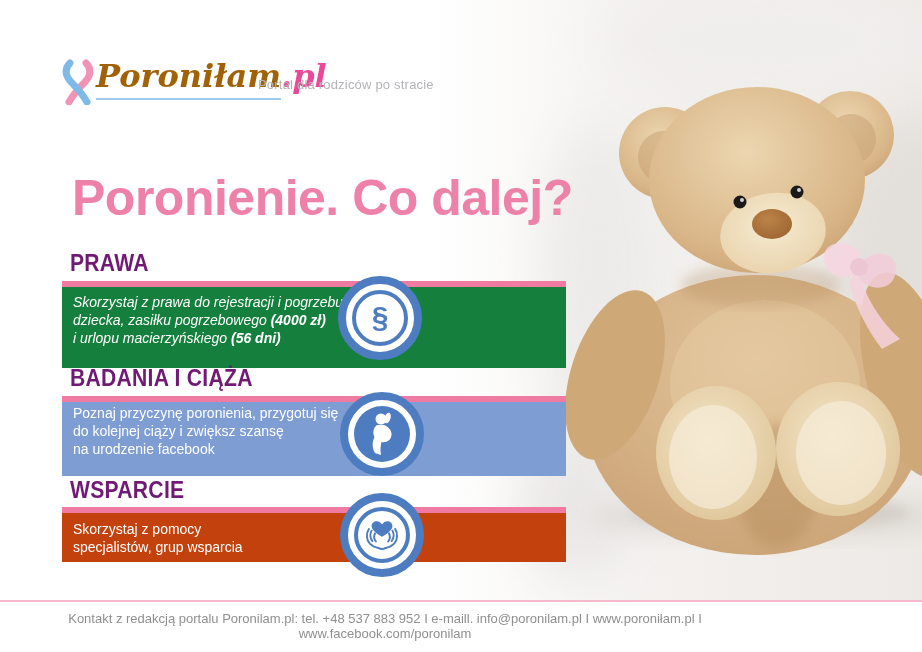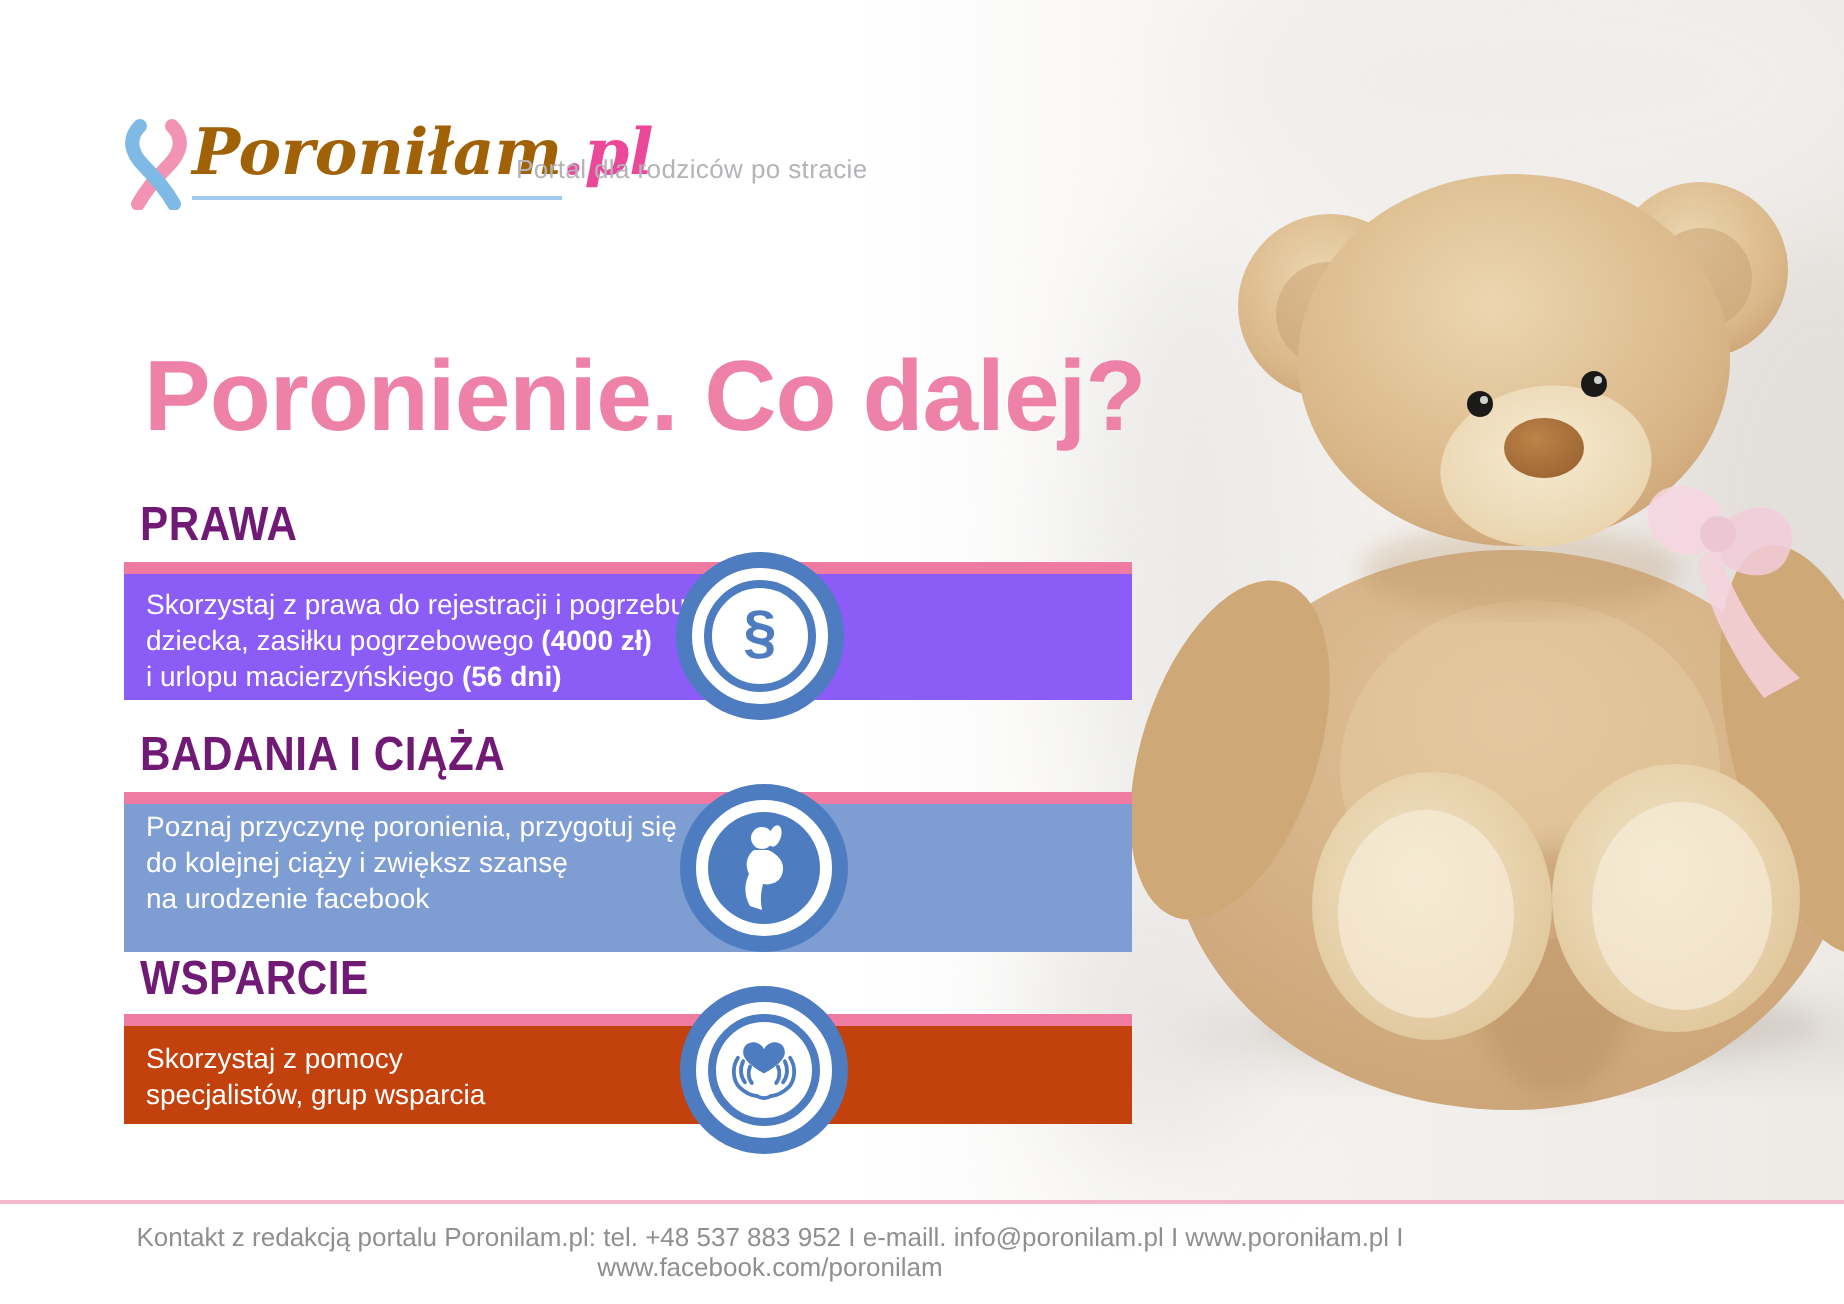--- a/index.html
+++ b/index.html
@@ -30,21 +30,21 @@
     font-weight:600;color:#ee81a8;letter-spacing:-.5px;white-space:nowrap;}
 
   
   .sec-h{position:absolute;left:70px;margin:0;font-size:24px;line-height:26px;font-weight:bold;
     color:#701a75;white-space:nowrap;}
   .sec-h span{display:inline-block;transform:scaleX(.88);transform-origin:left center;letter-spacing:.3px;}
   .bar{position:absolute;left:62px;width:504px;height:6px;background:#ef7aa2;}
   .box{position:absolute;left:62px;width:504px;color:#ffffff;font-size:14px;line-height:18px;}
   .box .bl{padding-left:11px;white-space:nowrap;}
   .box b{font-weight:bold;}
-  .h1-pos{top:250px;} .bar1{top:281px;} .box1{top:287px;height:63px;background:#8b5cf6;padding-top:6px;box-sizing:border-box;}
+  .h1-pos{top:250px;} .bar1{top:281px;} .box1{top:287px;height:81px;background:#15803d;padding-top:6px;box-sizing:border-box;font-style:italic;}
   .h2-pos{top:365px;} .bar2{top:396px;} .box2{top:402px;height:74px;background:#7e9dd2;padding-top:2px;box-sizing:border-box;}
   .h3-pos{top:477px;} .bar3{top:507px;} .box3{top:513px;height:49px;background:#c2410c;padding-top:7px;box-sizing:border-box;}
 
   
   .badge{position:absolute;width:68px;height:68px;border:8px solid #4d7dc0;border-radius:50%;
     background:#ffffff;display:flex;align-items:center;justify-content:center;}
   .badge1{left:338px;top:276px;} .badge2{left:340px;top:392px;} .badge3{left:340px;top:493px;}
   .inner-ring{width:48px;height:48px;border:4px solid #4d7dc0;border-radius:50%;
     display:flex;align-items:center;justify-content:center;}
   .para-glyph{font-size:30px;font-weight:bold;color:#4d7dc0;line-height:1;margin-top:-2px;}

